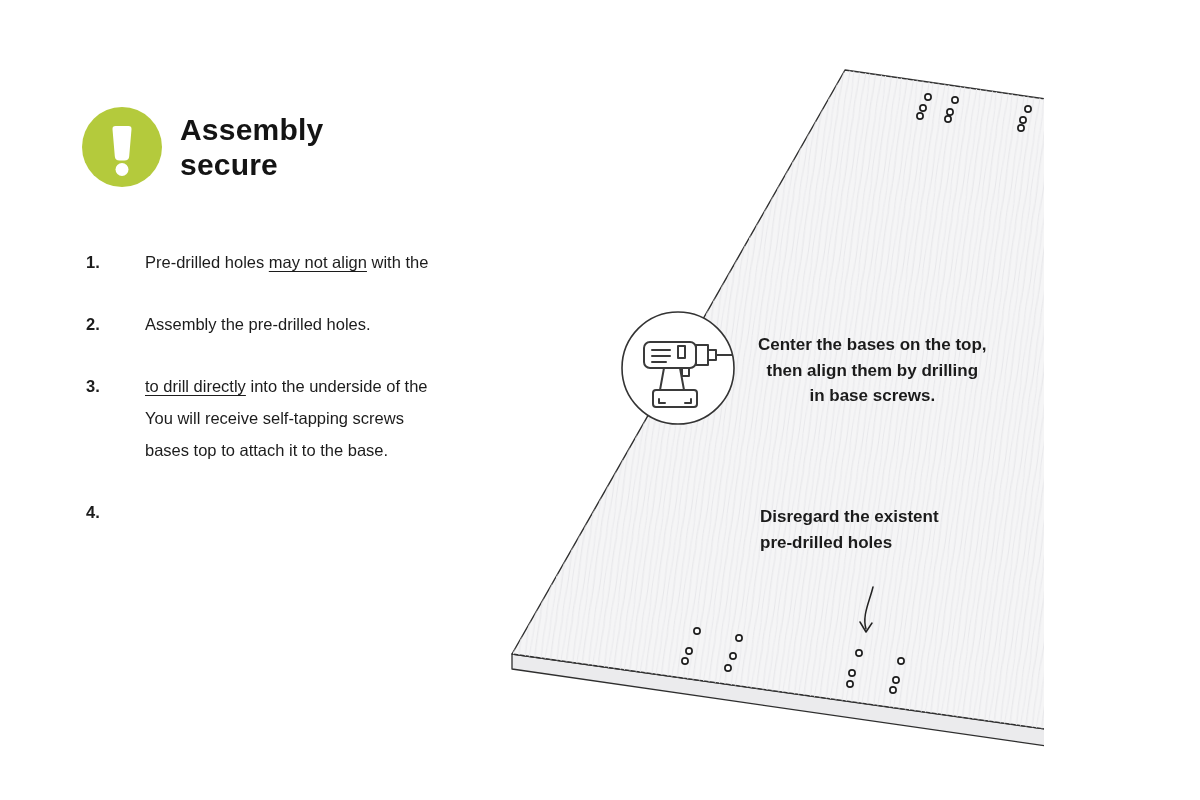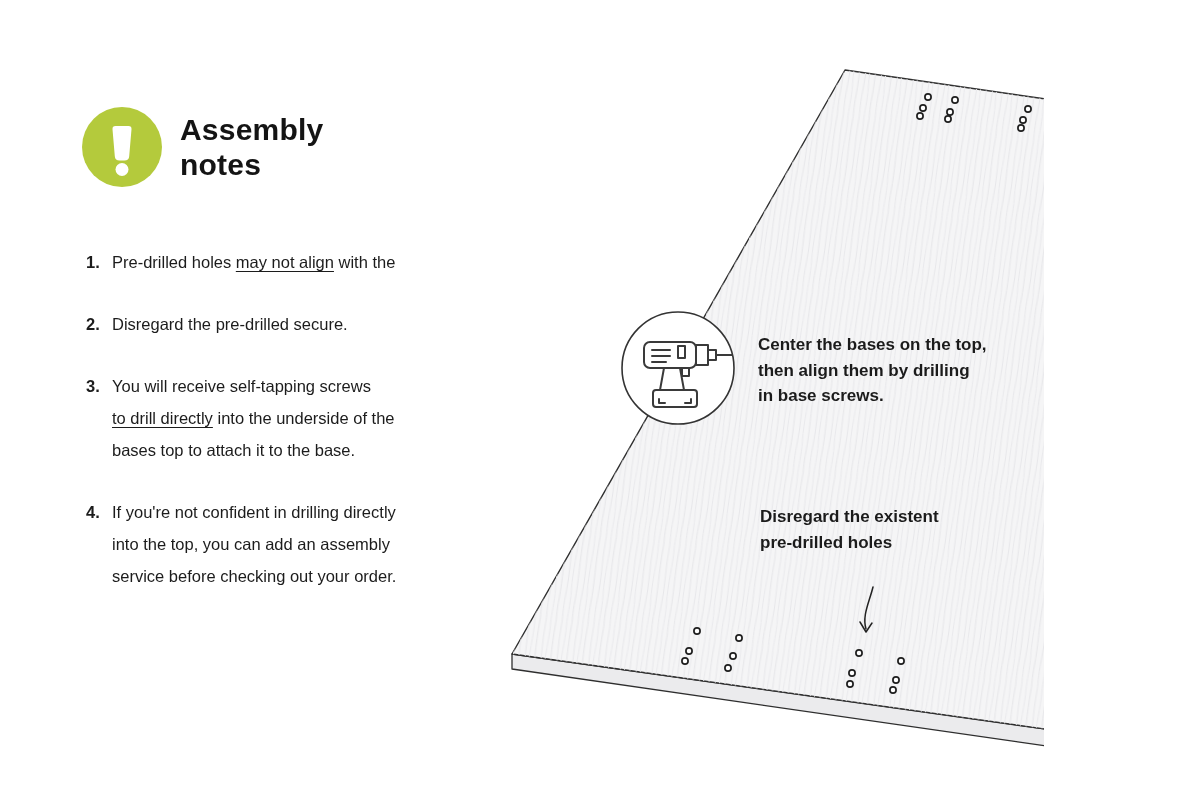--- a/index.html
+++ b/index.html
@@ -30,39 +30,39 @@
     color:#141414;
   }
   
   .notes{
     position:absolute;left:86px;top:246px;width:420px;
     list-style:none;
     font-size:16.5px;line-height:32px;color:#1c1c1c;
   }
   .note{display:flex;gap:8px;margin-bottom:30px;}
   .num{font-weight:bold;width:18px;flex:0 0 auto;}
-  .note-body .line{white-space:nowrap;}
+  .note-body .line{white-space:nowrap;margin-left:33px;}
   .u{text-decoration:underline;text-underline-offset:3px;}
   
   .diagram-svg{position:absolute;left:0;top:0;width:1200px;height:800px;}
   .table-surface{fill:#f5f5f6;stroke:var(--line);stroke-width:1.4;stroke-linejoin:round;}
   .table-side{fill:#ebebed;stroke:var(--line);stroke-width:1.3;stroke-linejoin:round;}
   .grain-fill{fill:url(#grain);stroke:none;}
   .hole{fill:#ffffff;stroke:#1f1f1f;stroke-width:1.7;}
   .arrow{fill:none;stroke:#222;stroke-width:1.5;stroke-linecap:round;stroke-linejoin:round;}
   .drill-circle{fill:#ffffff;stroke:#333;stroke-width:1.6;}
   .drill-art{fill:none;stroke:#3a3a3a;stroke-width:2;stroke-linecap:round;stroke-linejoin:round;}
   .drill-art .solid{fill:#ffffff;}
   .callout{
     position:absolute;
     font-weight:bold;font-size:17px;line-height:25.5px;
     color:#1b1b1b;
   }
   .callout div{white-space:nowrap;}
-  .callout-drill{left:758px;top:332px;}
+  .callout-drill{left:758px;top:332px;text-align:center;}
   .callout-holes{left:760px;top:504px;}
   .excl-mark{fill:#ffffff;}
   .badge-circle{fill:var(--accent);}
 </style>
 </head>
 <body>
 
 <div class="page">
 
   <svg class="diagram-svg" viewBox="0 0 1200 800">
@@ -130,51 +130,46 @@
       </g>
     </g>
   </svg>
 
   <div class="header">
     <svg class="badge" viewBox="0 0 80 80">
       <circle class="badge-circle" cx="40" cy="40" r="40"></circle>
       <path class="excl-mark" d="M33.5,19 h13 q3.2,0 3,3.2 l-2.3,27 q-0.35,4.3 -4.7,4.3 h-5 q-4.35,0 -4.7,-4.3 l-2.3,-27 q-0.2,-3.2 3,-3.2 z"></path>
       <circle class="excl-mark" cx="40" cy="62.5" r="6.5"></circle>
     </svg>
-    <h1 class="title"><span>Assembly</span><br><span>notes</span></h1>
+    <h1 class="title"><span>Assembly</span><br><span>secure</span></h1>
   </div>
 
   <ol class="notes">
       <li class="note">
         <span class="num">1.</span>
         <div class="note-body">
           <div class="line"><span>Pre-drilled holes </span><span class="u">may not align</span><span> with the</span></div>
         </div>
       </li>
       <li class="note">
         <span class="num">2.</span>
         <div class="note-body">
-          <div class="line"><span>Disregard the pre-drilled secure.</span></div>
+          <div class="line"><span>Assembly the pre-drilled holes.</span></div>
         </div>
       </li>
       <li class="note">
         <span class="num">3.</span>
         <div class="note-body">
+          <div class="line"><span class="u">to drill directly</span><span> into the underside of the</span></div>
           <div class="line"><span>You will receive self-tapping screws</span></div>
-          <div class="line"><span class="u">to drill directly</span><span> into the underside of the</span></div>
           <div class="line"><span>bases top to attach it to the base.</span></div>
         </div>
       </li>
       <li class="note">
         <span class="num">4.</span>
-        <div class="note-body">
-          <div class="line"><span>If you're not confident in drilling directly</span></div>
-          <div class="line"><span>into the top, you can add an assembly</span></div>
-          <div class="line"><span>service before checking out your order.</span></div>
-        </div>
       </li>
     </ol>
 
   <div class="callout callout-drill">
       <div>Center the bases on the top,</div>
       <div>then align them by drilling</div>
       <div>in base screws.</div>
     </div>
   <div class="callout callout-holes">
       <div>Disregard the existent</div>

